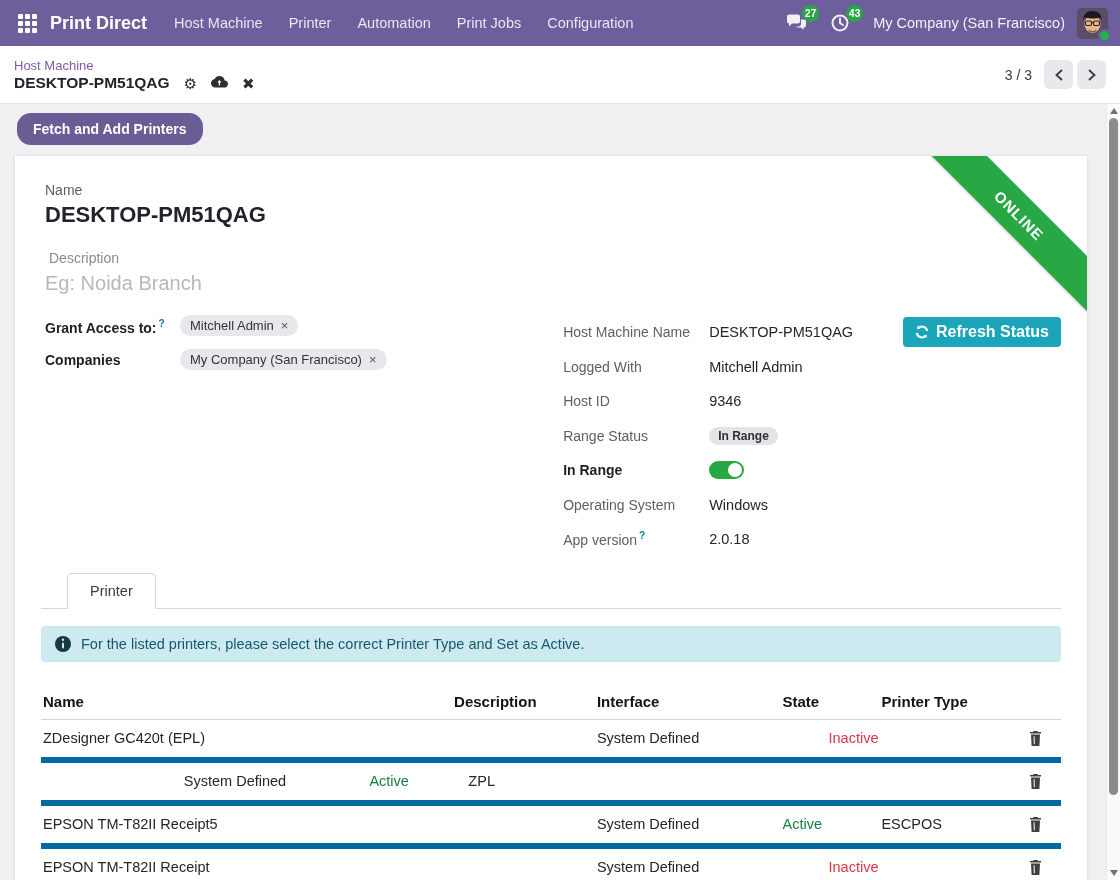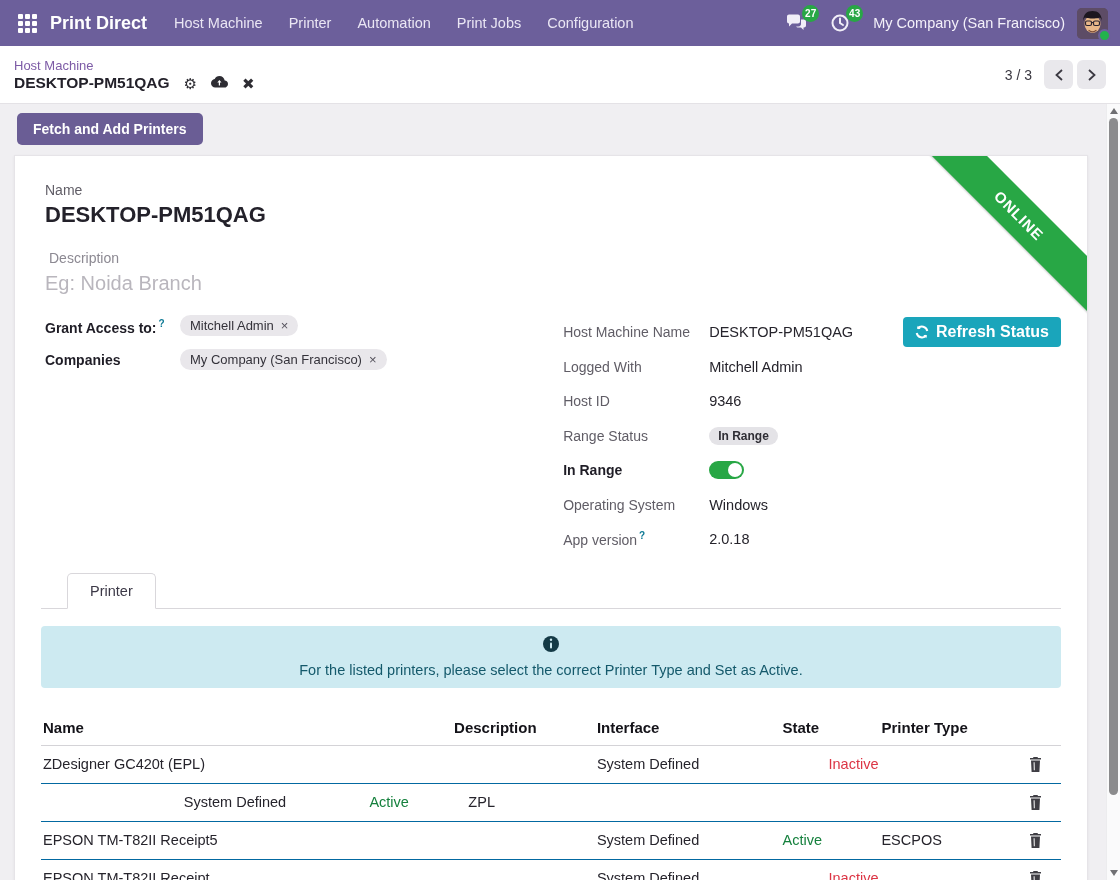--- a/index.html
+++ b/index.html
@@ -37,21 +37,21 @@
   .bc-right { display:flex; align-items:center; gap:12px; }
   .pager-count { font-size:14px; color:#3a3841; }
   .pager-btns { display:flex; gap:4px; }
   .pager-btn { width:29px; height:29px; background:#e9e8ec; border:none; border-radius:6px;
     display:flex; align-items:center; justify-content:center; cursor:pointer; }
 
   
   .content { position:relative; height:776px; background:#f0eff2; overflow:hidden; }
   .content-inner { padding:9px 32px 0 14px; }
   .fetch-btn { display:inline-block; background:#6a5d95; color:#fff; font-size:14px; font-weight:600;
-    border:none; border-radius:5px; padding:8px 16px; margin-left:3px; cursor:pointer;
+    border:none; border-radius:14px; padding:8px 16px; margin-left:3px; cursor:pointer;
     font-family:"Liberation Sans", sans-serif; }
 
   .sheet { position:relative; background:#fff; margin-top:10px; width:1074px; min-height:760px;
     border:1px solid #e6e4e8; box-shadow:0 1px 3px rgba(0,0,0,0.06); padding:26px 26px 10px 26px;
     overflow:hidden; }
 
   .ribbon { position:absolute; top:40px; right:-64px; width:264px; padding:11px 0;
     background:#28a745; color:#fff; font-size:15px; font-weight:700; letter-spacing:1px;
     text-align:center; transform:rotate(45deg); box-shadow:0 1px 2px rgba(0,0,0,0.2); }
 
@@ -86,25 +86,25 @@
     border-radius:4px; font-size:16px; font-weight:700; padding:6px 12px; display:flex;
     align-items:center; gap:7px; cursor:pointer; font-family:"Liberation Sans", sans-serif; }
 
   
   .tabs { margin-top:16px; border-bottom:1px solid #d9d7db; padding-left:26px; display:flex; }
   .tab { background:#fff; border:1px solid #d9d7db; border-bottom:1px solid #fff; margin-bottom:-1px;
     border-radius:5px 5px 0 0; padding:9px 22px; font-size:14.5px; color:#3c3947; cursor:pointer; }
 
   
   .alert { margin:17px 0 0 0; background:#cdeaf1; border-radius:4px; padding:10px 14px;
-    display:flex; align-items:center; gap:10px; font-size:14.5px; color:#14596b;flex-direction:column; }
+    display:flex; align-items:center; gap:10px; font-size:14.5px; color:#14596b; }
 
   
   .ptable { margin-top:22px; width:100%; }
-  .trow { display:flex; align-items:center; border-bottom:1px solid #0369a1; }
+  .trow { display:flex; align-items:center; border-bottom:6px solid #0369a1; }
   .trow.header { border-bottom:1px solid #d4d3d7; }
   .tcell { padding:9px 8px 9px 0; font-size:14.5px; color:#26242c; }
   .trow.header .tcell { font-size:15px; font-weight:700; color:#141319; }
   .c-name { width:40.5%; padding-left:2px; }
   .c-desc { width:14%; }
   .c-iface { width:18.2%; }
   .c-state { width:9.7%; }
   .c-type { flex:1; }
   .c-trash { width:44px; display:flex; justify-content:center; }
   .trow.body { cursor:pointer; min-height:38px; }

